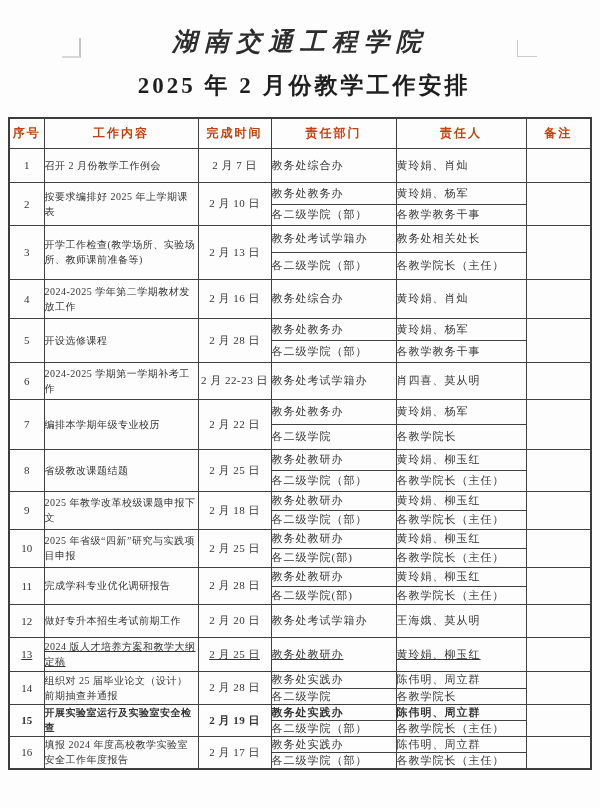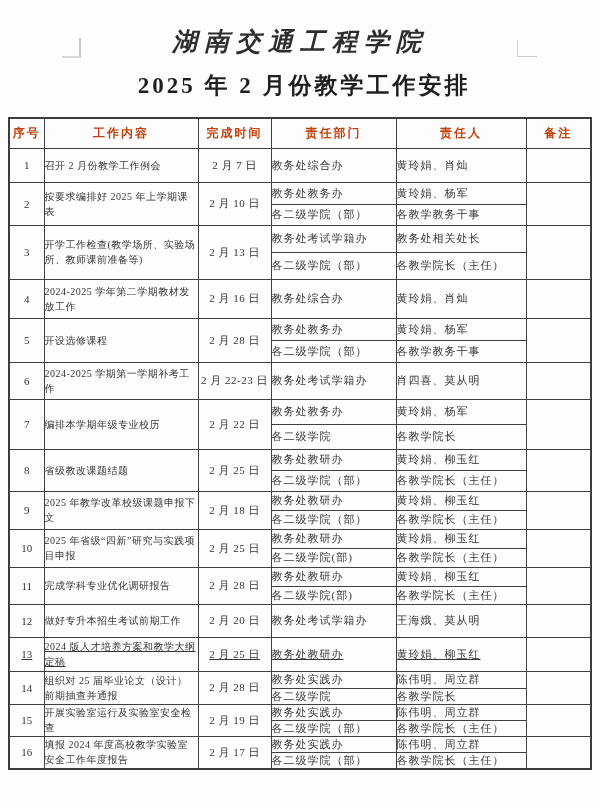--- a/index.html
+++ b/index.html
@@ -242,21 +242,21 @@
           <td class="c-content" rowspan="2">组织对 25 届毕业论文（设计）前期抽查并通报</td>
           <td class="c-time" rowspan="2">2 月 28 日</td>
           <td class="c-dept">教务处实践办</td>
           <td class="c-person">陈伟明、周立群</td>
           <td class="c-note" rowspan="2"></td>
         </tr>
         <tr style="height: 16px;">
           <td class="c-dept">各二级学院</td>
           <td class="c-person">各教学院长</td>
         </tr>
-        <tr style="height: 14px;">
+        <tr style="height: 14px; font-weight: bold;">
           <td class="c-no" rowspan="2">15</td>
           <td class="c-content" rowspan="2">开展实验室运行及实验室安全检查</td>
           <td class="c-time" rowspan="2">2 月 19 日</td>
           <td class="c-dept">教务处实践办</td>
           <td class="c-person">陈伟明、周立群</td>
           <td class="c-note" rowspan="2"></td>
         </tr>
         <tr style="height: 13px;">
           <td class="c-dept">各二级学院（部）</td>
           <td class="c-person">各教学院长（主任）</td>

